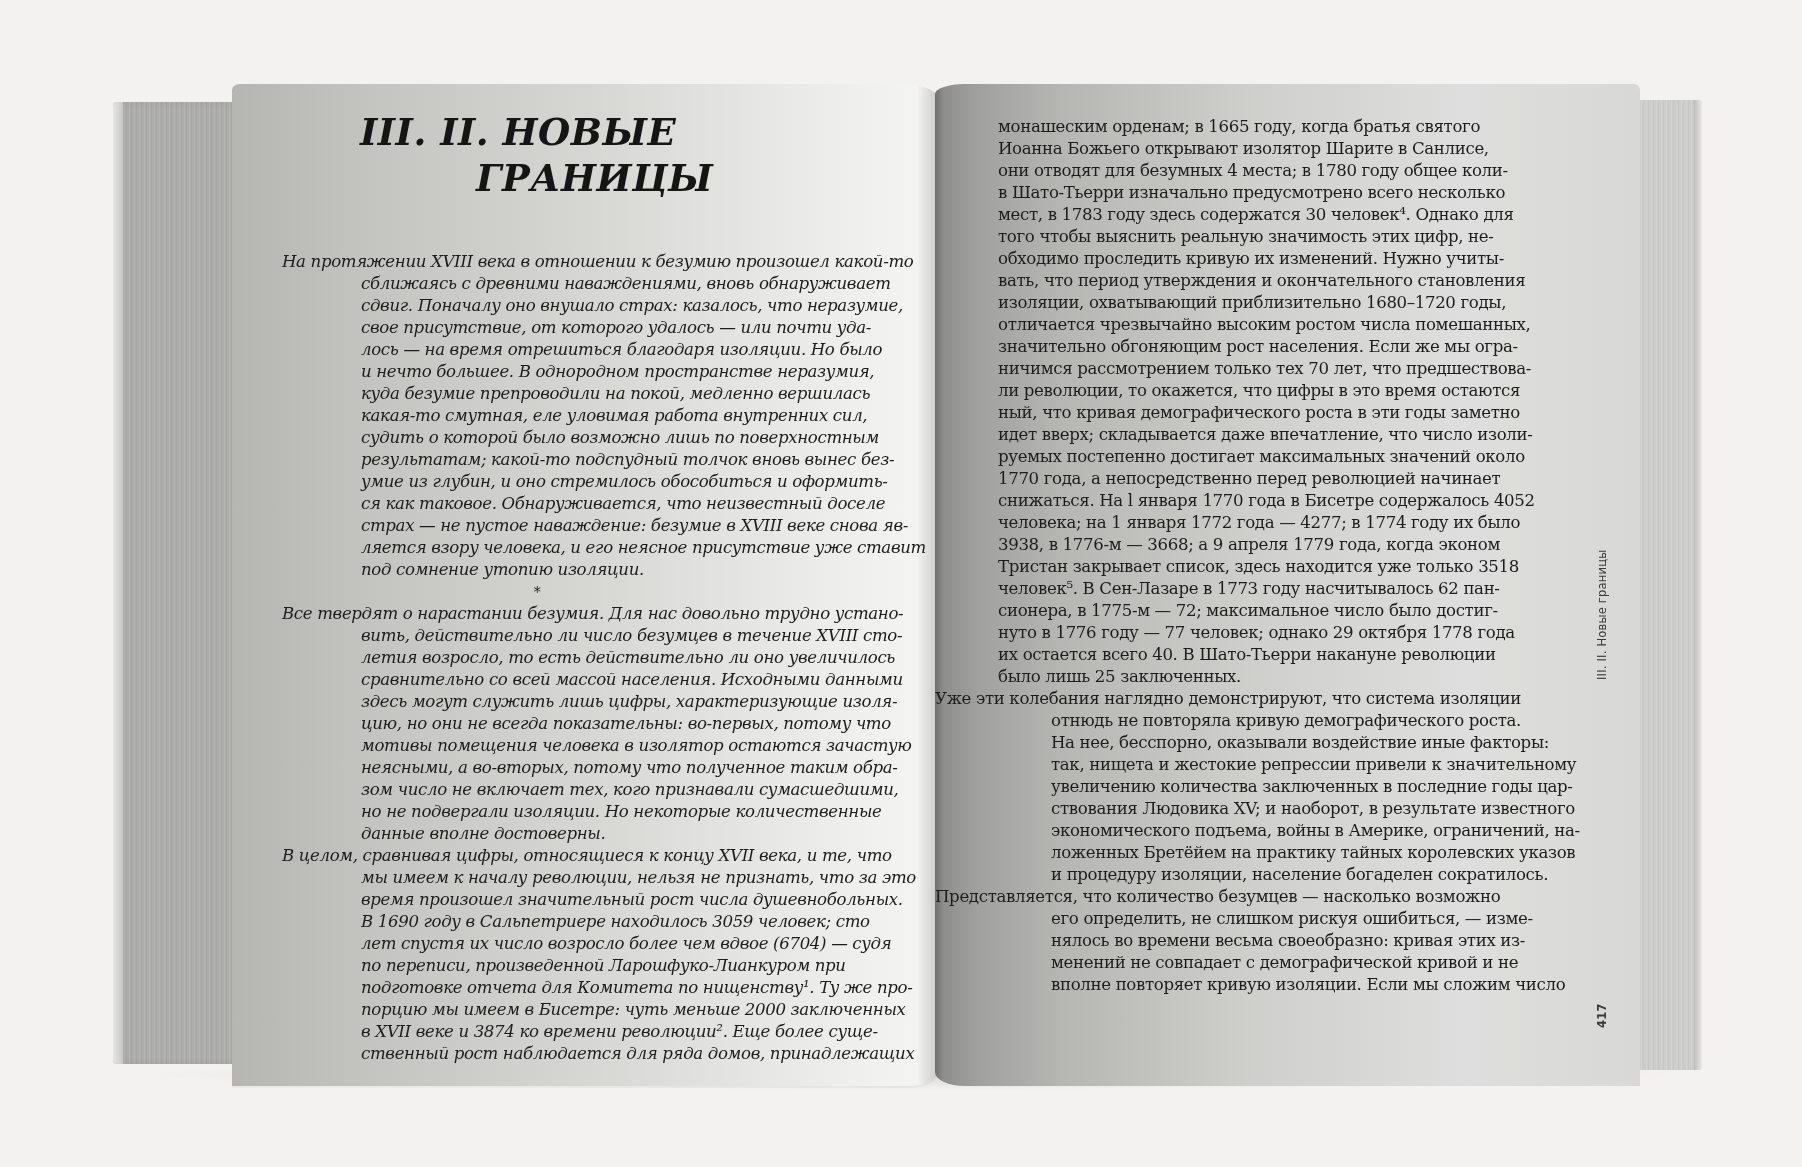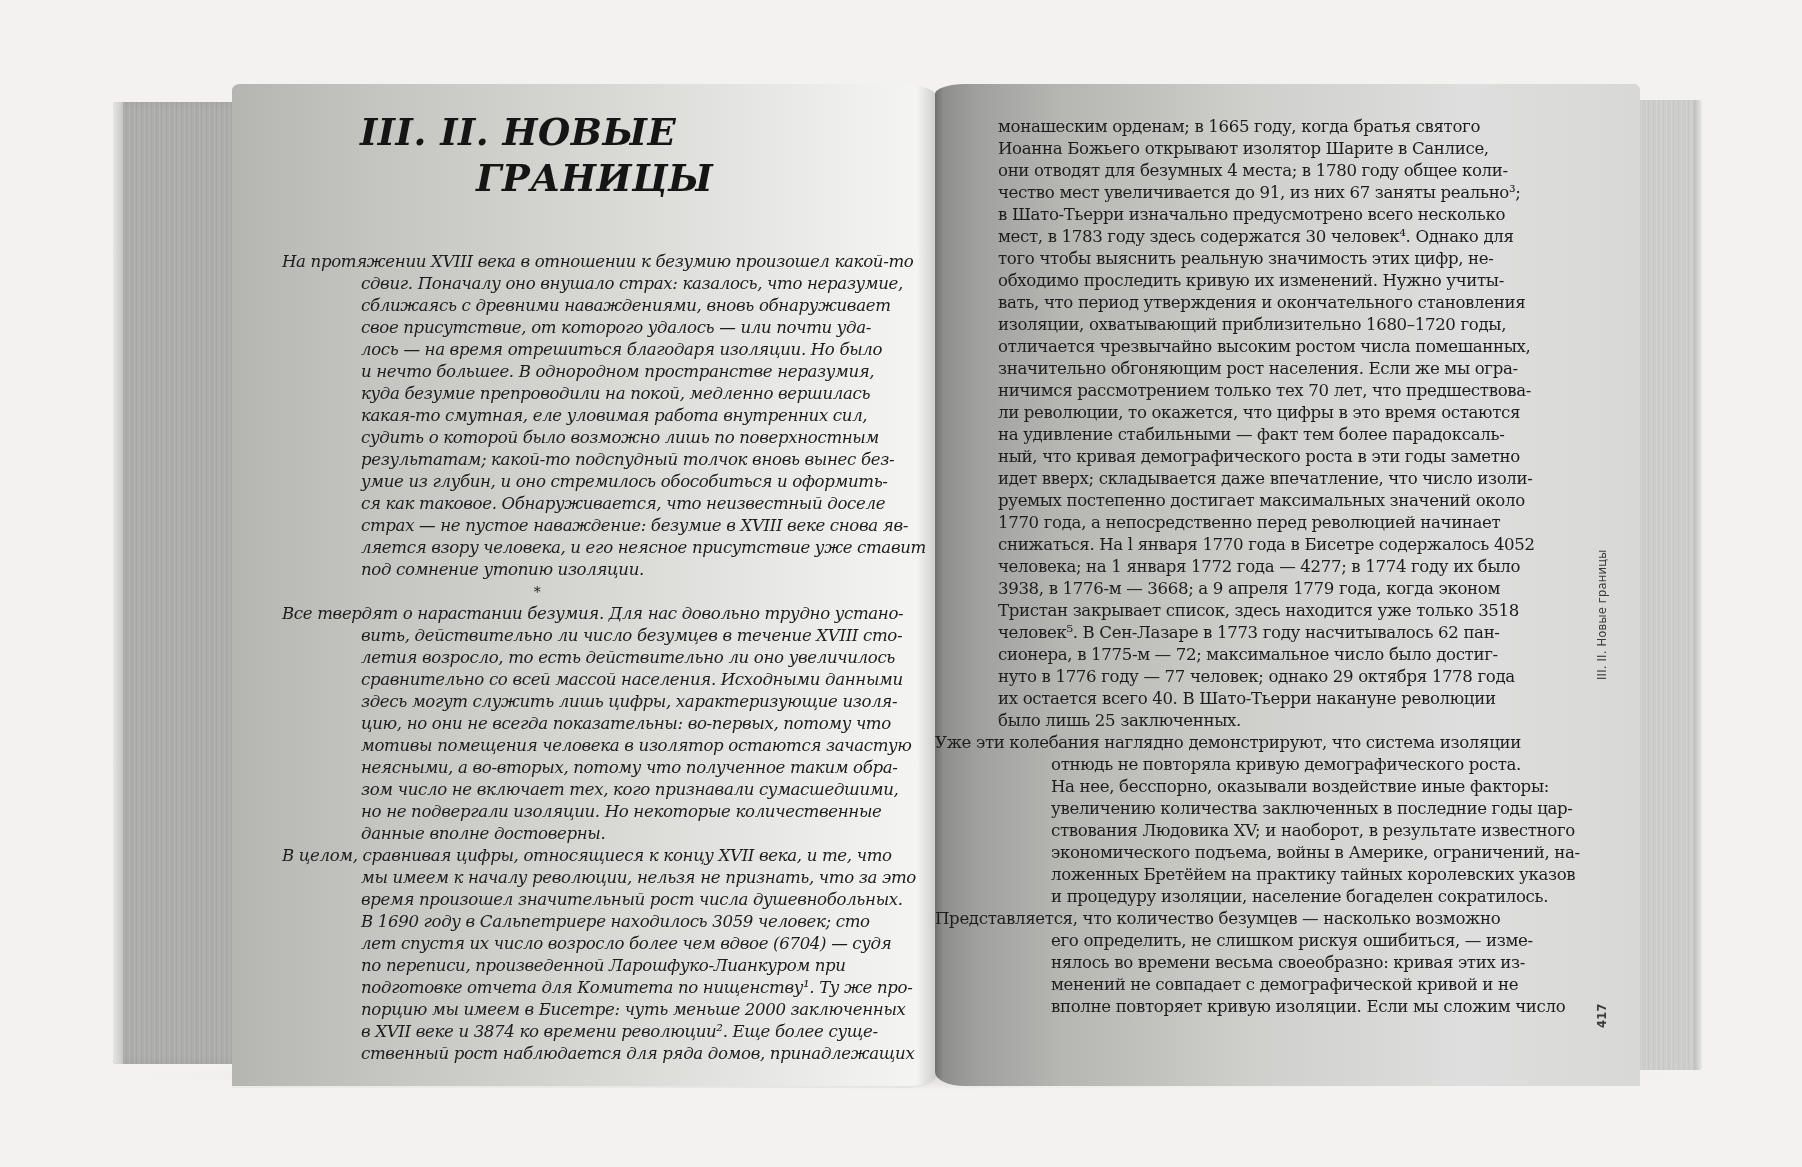--- a/index.html
+++ b/index.html
@@ -89,22 +89,22 @@
 <div class="page page-left">
 
   <div class="title">
     <span style="display:block">III. II. НОВЫЕ</span>
     <span class="t2">ГРАНИЦЫ</span>
   </div>
 
   <div class="left-body text">
     <div>
       <span class="line first">На протяжении XVIII века в отношении к безумию произошел какой-то</span>
+      <span class="line ind">сближаясь с древними наваждениями, вновь обнаруживает</span>
       <span class="line ind">сдвиг. Поначалу оно внушало страх: казалось, что неразумие,</span>
-      <span class="line ind">сближаясь с древними наваждениями, вновь обнаруживает</span>
       <span class="line ind">свое присутствие, от которого удалось — или почти уда-</span>
       <span class="line ind">лось — на время отрешиться благодаря изоляции. Но было</span>
       <span class="line ind">и нечто большее. В однородном пространстве неразумия,</span>
       <span class="line ind">куда безумие препроводили на покой, медленно вершилась</span>
       <span class="line ind">какая-то смутная, еле уловимая работа внутренних сил,</span>
       <span class="line ind">судить о которой было возможно лишь по поверхностным</span>
       <span class="line ind">результатам; какой-то подспудный толчок вновь вынес без-</span>
       <span class="line ind">умие из глубин, и оно стремилось обособиться и оформить-</span>
       <span class="line ind">ся как таковое. Обнаруживается, что неизвестный доселе</span>
       <span class="line ind">страх — не пустое наваждение: безумие в XVIII веке снова яв-</span>
@@ -139,50 +139,49 @@
     </div>
   </div>
 </div>
 
 <div class="page page-right">
   <div class="right-body text">
     <div>
       <span class="line cont">монашеским орденам; в 1665 году, когда братья святого</span>
       <span class="line cont">Иоанна Божьего открывают изолятор Шарите в Санлисе,</span>
       <span class="line cont">они отводят для безумных 4 места; в 1780 году общее коли-</span>
-      <span class="line cont">чество мест увеличивается до 91, из них 67 заняты реально³;</span>
       <span class="line cont">в Шато-Тьерри изначально предусмотрено всего несколько</span>
       <span class="line cont">мест, в 1783 году здесь содержатся 30 человек⁴. Однако для</span>
       <span class="line cont">того чтобы выяснить реальную значимость этих цифр, не-</span>
       <span class="line cont">обходимо проследить кривую их изменений. Нужно учиты-</span>
       <span class="line cont">вать, что период утверждения и окончательного становления</span>
       <span class="line cont">изоляции, охватывающий приблизительно 1680–1720 годы,</span>
       <span class="line cont">отличается чрезвычайно высоким ростом числа помешанных,</span>
       <span class="line cont">значительно обгоняющим рост населения. Если же мы огра-</span>
       <span class="line cont">ничимся рассмотрением только тех 70 лет, что предшествова-</span>
       <span class="line cont">ли революции, то окажется, что цифры в это время остаются</span>
-      <span class="line cont">на удивление стабильными — факт тем более парадоксаль-</span>
       <span class="line cont">ный, что кривая демографического роста в эти годы заметно</span>
       <span class="line cont">идет вверх; складывается даже впечатление, что число изоли-</span>
       <span class="line cont">руемых постепенно достигает максимальных значений около</span>
       <span class="line cont">1770 года, а непосредственно перед революцией начинает</span>
       <span class="line cont">снижаться. На l января 1770 года в Бисетре содержалось 4052</span>
       <span class="line cont">человека; на 1 января 1772 года — 4277; в 1774 году их было</span>
       <span class="line cont">3938, в 1776-м — 3668; а 9 апреля 1779 года, когда эконом</span>
       <span class="line cont">Тристан закрывает список, здесь находится уже только 3518</span>
       <span class="line cont">человек⁵. В Сен-Лазаре в 1773 году насчитывалось 62 пан-</span>
       <span class="line cont">сионера, в 1775-м — 72; максимальное число было достиг-</span>
       <span class="line cont">нуто в 1776 году — 77 человек; однако 29 октября 1778 года</span>
       <span class="line cont">их остается всего 40. В Шато-Тьерри накануне революции</span>
       <span class="line cont">было лишь 25 заключенных.</span>
     </div>
     <div>
       <span class="line first">Уже эти колебания наглядно демонстрируют, что система изоляции</span>
       <span class="line ind">отнюдь не повторяла кривую демографического роста.</span>
       <span class="line ind">На нее, бесспорно, оказывали воздействие иные факторы:</span>
+      <span class="line ind">так, нищета и жестокие репрессии привели к значительному</span>
       <span class="line ind">увеличению количества заключенных в последние годы цар-</span>
       <span class="line ind">ствования Людовика XV; и наоборот, в результате известного</span>
       <span class="line ind">экономического подъема, войны в Америке, ограничений, на-</span>
       <span class="line ind">ложенных Бретёйем на практику тайных королевских указов</span>
       <span class="line ind">и процедуру изоляции, население богаделен сократилось.</span>
     </div>
     <div>
       <span class="line first">Представляется, что количество безумцев — насколько возможно</span>
       <span class="line ind">его определить, не слишком рискуя ошибиться, — изме-</span>
       <span class="line ind">нялось во времени весьма своеобразно: кривая этих из-</span>

